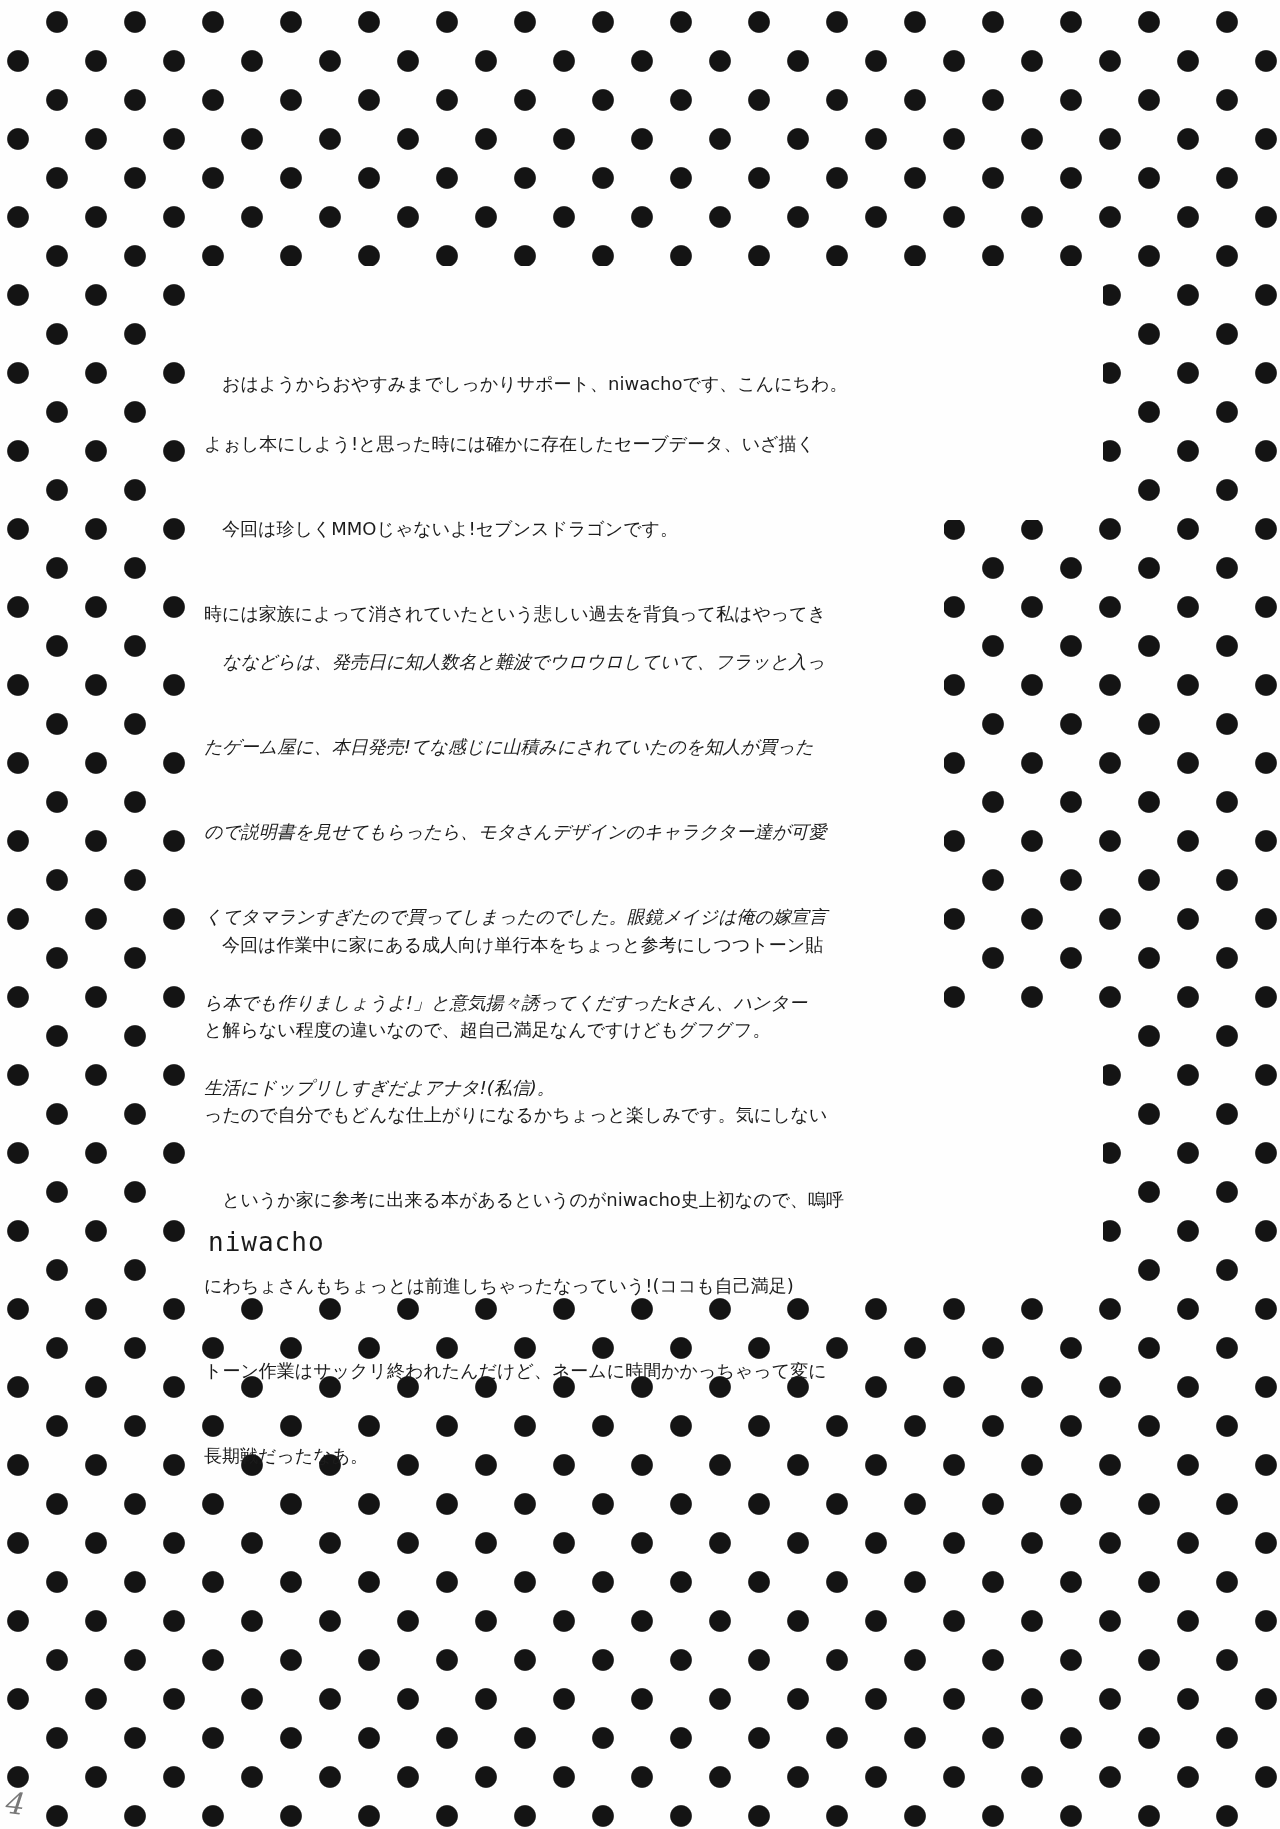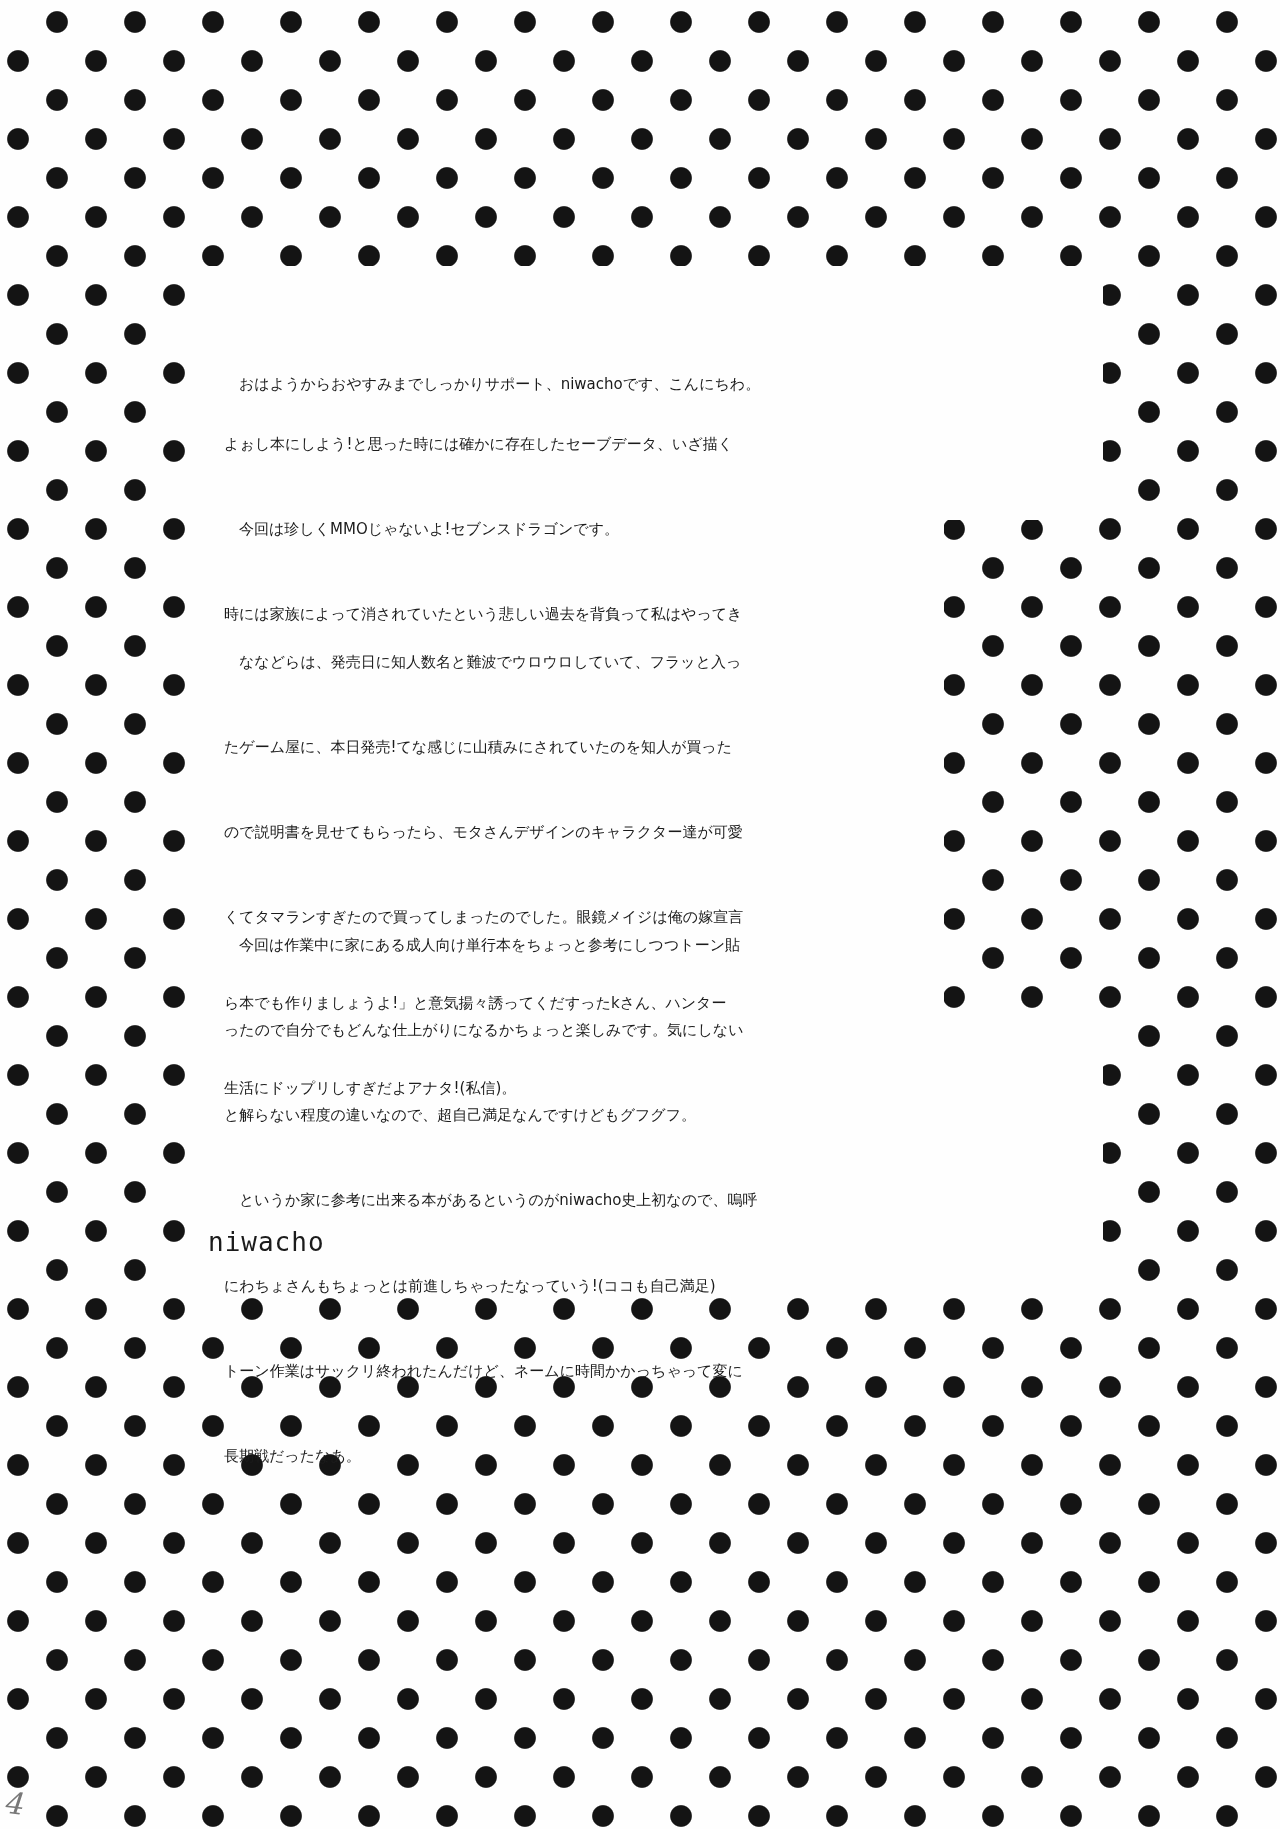--- a/index.html
+++ b/index.html
@@ -17,31 +17,31 @@
   }
   .white-zone{
     position:absolute;
     background:var(--paper-color,#fefefe);
   }
   .z1{left:188px;top:266px;width:915px;height:254px;}
   .z2{left:188px;top:520px;width:756px;height:492px;}
   .z3{left:188px;top:1012px;width:915px;height:272px;}
   .para{
     position:absolute;
-    left:224px;
+    left:204px;
     width:780px;
-    font-size:15px;
+    font-size:18px;
     line-height:28.4px;
     letter-spacing:0;
     color:#1b1b1b;
     white-space:pre;
   }
   .p1{top:313px;}
   .p2{top:373px;}
-  .p3{top:591px;}
+  .p3{top:591px;font-style:italic;}
   .p4{top:874px;}
   .p5{top:1138px;}
   .tline{height:28.4px;}
   .signature{
     position:absolute;
     left:208px;
     top:1227px;
     font-size:26px;
     letter-spacing:1px;
     color:#1b1b1b;
@@ -81,22 +81,22 @@
     <div class="tline">　ななどらは、発売日に知人数名と難波でウロウロしていて、フラッと入っ</div>
     <div class="tline">たゲーム屋に、本日発売!てな感じに山積みにされていたのを知人が買った</div>
     <div class="tline">ので説明書を見せてもらったら、モタさんデザインのキャラクター達が可愛</div>
     <div class="tline">くてタマランすぎたので買ってしまったのでした。眼鏡メイジは俺の嫁宣言</div>
     <div class="tline">ら本でも作りましょうよ!」と意気揚々誘ってくだすったkさん、ハンター</div>
     <div class="tline">生活にドップリしすぎだよアナタ!(私信)。</div>
   </div>
 
   <div class="para p4">
     <div class="tline">　今回は作業中に家にある成人向け単行本をちょっと参考にしつつトーン貼</div>
+    <div class="tline">と解らない程度の違いなので、超自己満足なんですけどもグフグフ。</div>
     <div class="tline">ったので自分でもどんな仕上がりになるかちょっと楽しみです。気にしない</div>
-    <div class="tline">と解らない程度の違いなので、超自己満足なんですけどもグフグフ。</div>
     <div class="tline">　というか家に参考に出来る本があるというのがniwacho史上初なので、嗚呼</div>
     <div class="tline">にわちょさんもちょっとは前進しちゃったなっていう!(ココも自己満足)</div>
     <div class="tline">トーン作業はサックリ終われたんだけど、ネームに時間かかっちゃって変に</div>
     <div class="tline">長期戦だったなあ。</div>
   </div>
 
 
   <div class="signature">niwacho</div>
 
   <div class="page-number">4</div>

